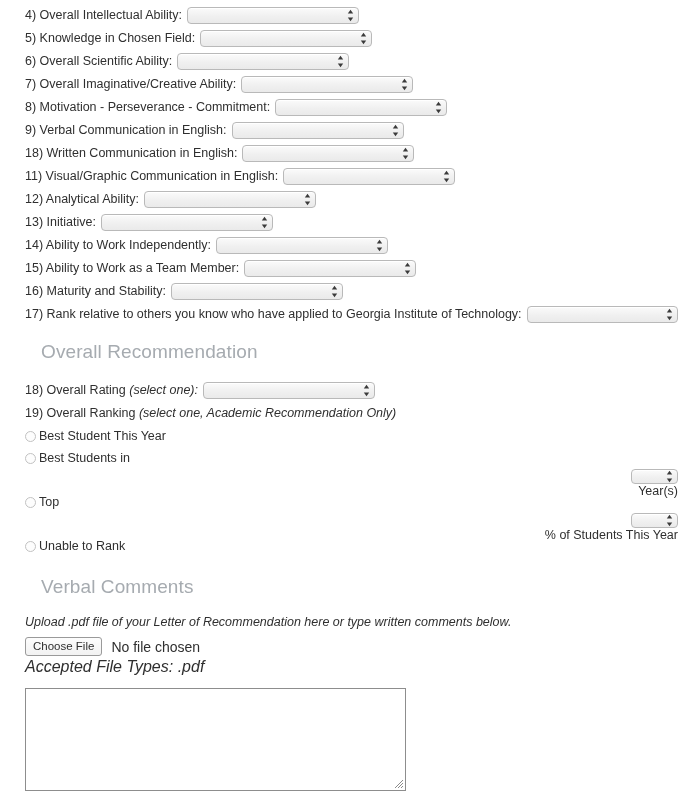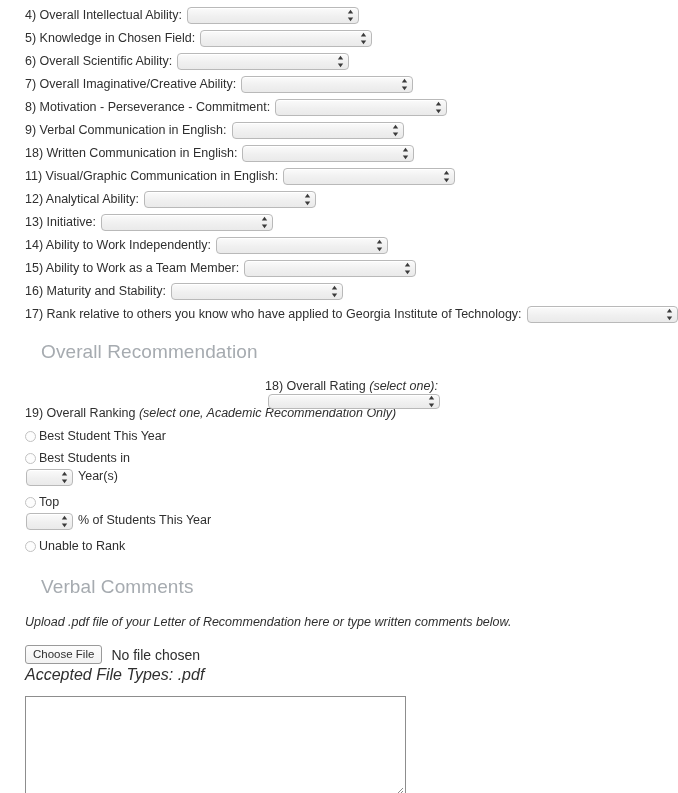--- a/index.html
+++ b/index.html
@@ -87,37 +87,38 @@
     height: 11px;
     border: 1px solid #c2c2c2;
     border-radius: 50%;
     background: #fdfdfd;
     margin-right: 3px;
     flex: 0 0 auto;
     cursor: pointer;
   }
   .sel-row {
     display: flex;
-    align-items: flex-start;
+    align-items: flex-end;
     height: 22px;
     white-space: nowrap;
+    flex-direction: column;
   }
   .sel-row .sel { margin-left: 1px; }
   .sel-row .after-text { margin-left: 5px; }
 
   
   .note-ital {
     font-style: italic;
     color: #2f2f2f;
     line-height: 16px;
   }
   .file-row {
     display: flex;
     align-items: center;
-    margin-top: 15px;
+    margin-top: 7px;
   }
   .file-btn {
     font-family: "Liberation Sans", sans-serif;
     font-size: 11.5px;
     color: #2f2f2f;
     padding: 1px 7px 2px 7px;
     border: 1px solid #9a9a9a;
     border-radius: 3px;
     background: linear-gradient(to bottom, #fdfdfd, #f2f2f2);
     line-height: 14px;
@@ -293,21 +294,21 @@
     <span class="sel w-long">
       <svg class="stepper" viewBox="0 0 7 13">
           <path d="M3.5 0.8 L6.2 4.6 L0.8 4.6 Z" fill="#3a3a3a"></path>
           <path d="M3.5 12.2 L6.2 8.4 L0.8 8.4 Z" fill="#3a3a3a"></path>
         </svg>
     </span>
   </div>
 
   <h2 class="section-head head-gap-top">Overall Recommendation</h2>
 
-  <div class="q-row" style="margin-top:12px;flex-direction:column;">
+  <div class="q-row" style="margin-top:12px;">
     <span class="q-label"><span>18) Overall Rating </span><span class="ital">(select one):</span></span>
     <span class="sel w-std">
       <svg class="stepper" viewBox="0 0 7 13">
           <path d="M3.5 0.8 L6.2 4.6 L0.8 4.6 Z" fill="#3a3a3a"></path>
           <path d="M3.5 12.2 L6.2 8.4 L0.8 8.4 Z" fill="#3a3a3a"></path>
         </svg>
     </span>
   </div>
 
   <div class="q-row">

